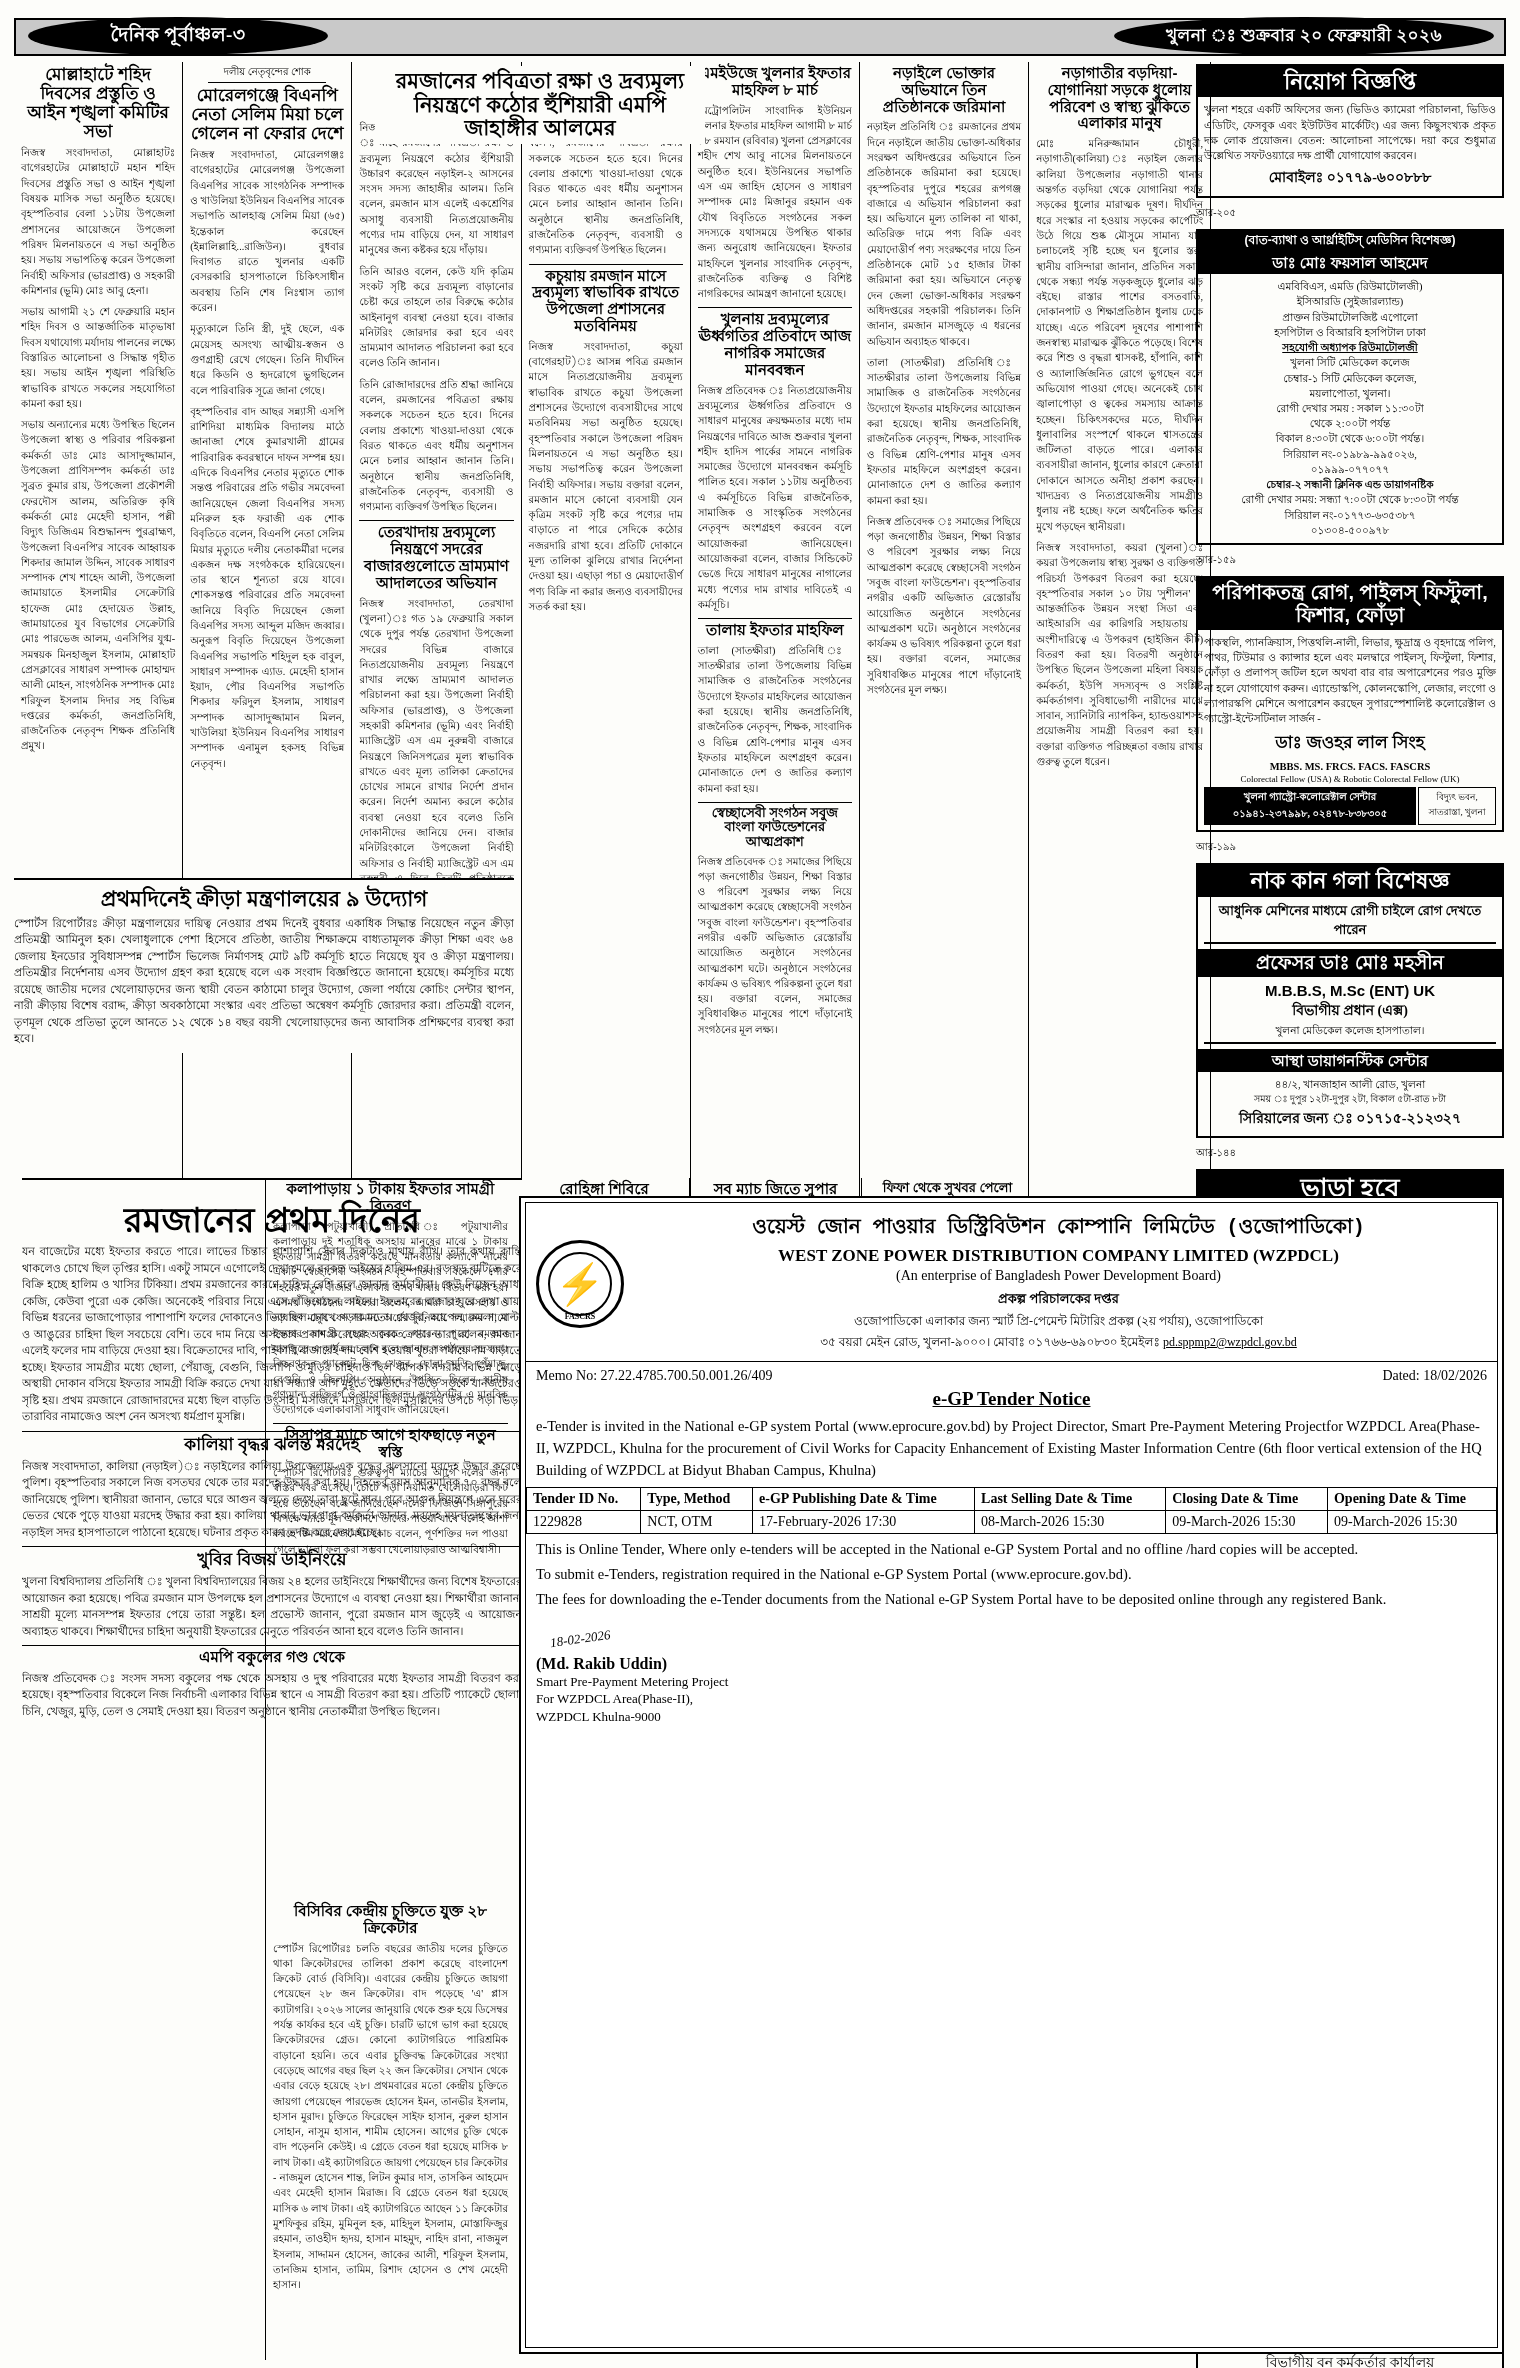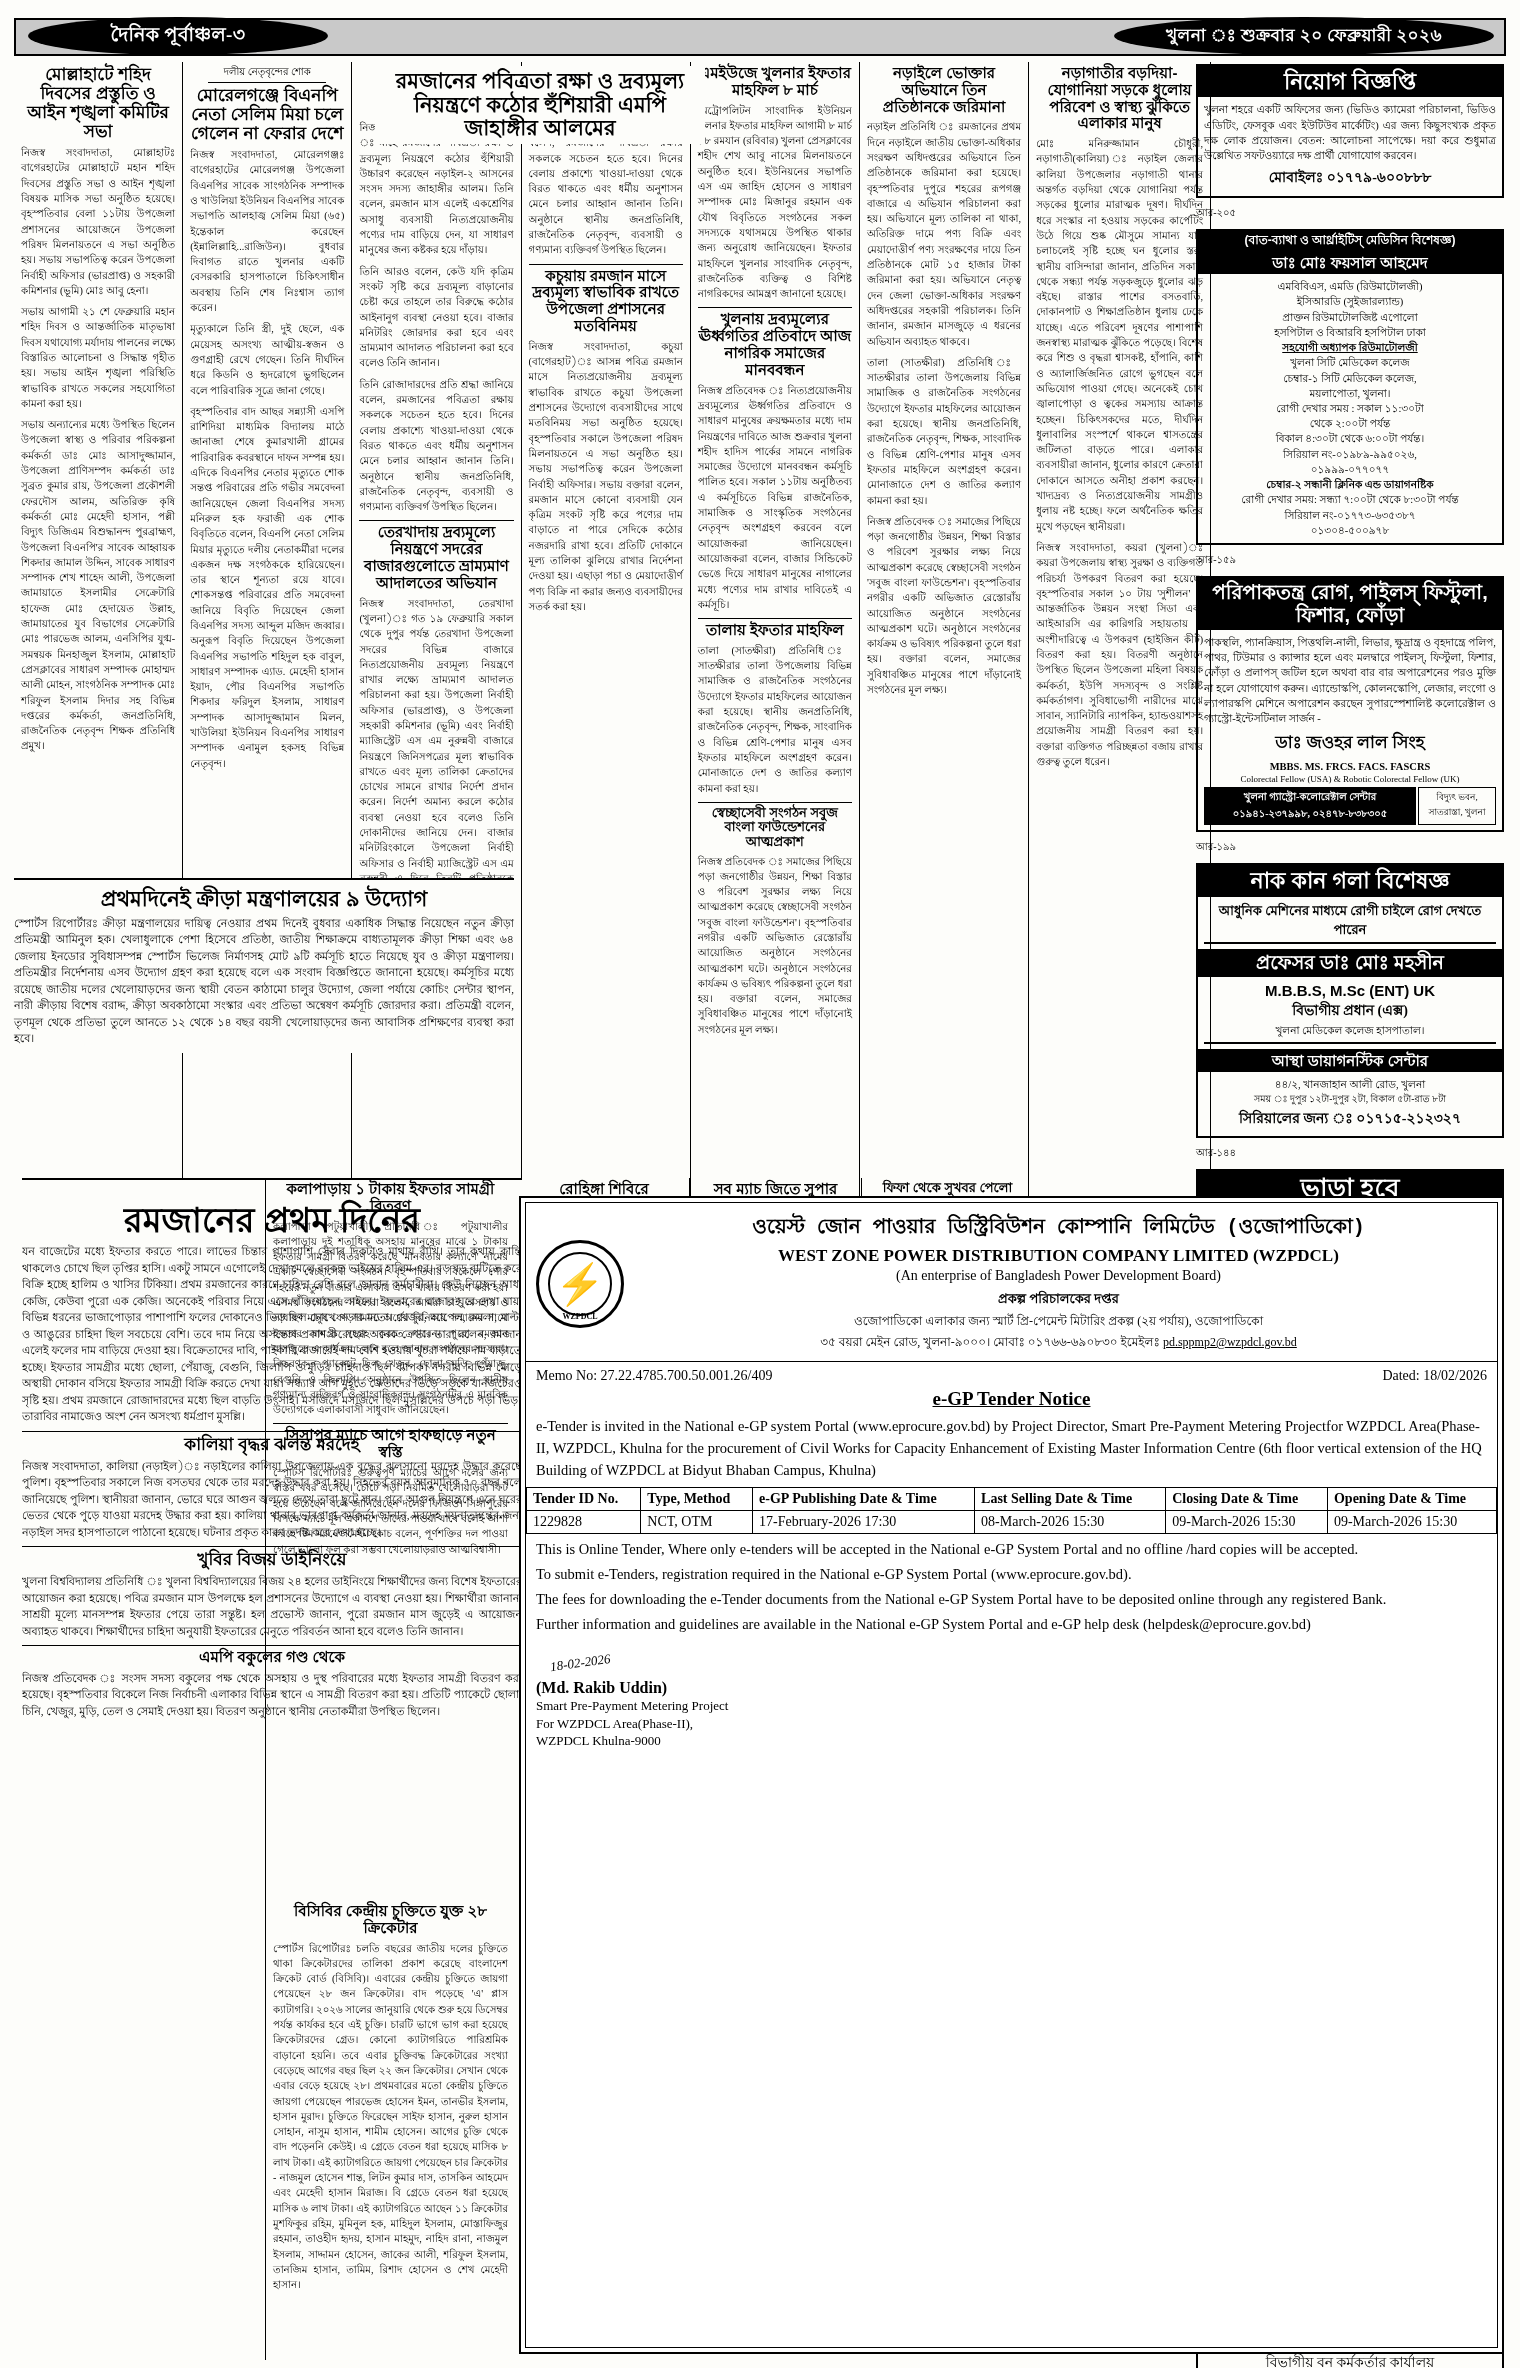--- a/index.html
+++ b/index.html
@@ -369,21 +369,21 @@
   </div>
 
   <div id="tender">
     <div class="tend-inner">
 
       <div class="t-head">
         <div class="t-logo">
           <div class="ring"></div>
             <div class="ring2"></div>
           <div class="bolt">⚡</div>
-          <div class="lbl">WZPDCL</div>
+          <div class="lbl">FASCRS</div>
         </div>
         <div class="t-titles">
           <div class="t-bn">ওয়েস্ট জোন পাওয়ার ডিস্ট্রিবিউশন কোম্পানি লিমিটেড (ওজোপাডিকো)</div>
           <div class="t-en">WEST ZONE POWER DISTRIBUTION COMPANY LIMITED (WZPDCL)</div>
           <div class="t-en2">(An enterprise of Bangladesh Power Development Board)</div>
           <div class="t-bn2">প্রকল্প পরিচালকের দপ্তর</div>
           <div class="t-bn3">ওজোপাডিকো এলাকার জন্য স্মার্ট প্রি-পেমেন্ট মিটারিং প্রকল্প (২য় পর্যায়), ওজোপাডিকো</div>
           <div class="t-bn4">
             <span>৩৫ বয়রা মেইন রোড, খুলনা-৯০০০। মোবাঃ ০১৭৬৬-৬৯০৮৩০ ইমেইলঃ</span>
             <u>pd.sppmp2@wzpdcl.gov.bd</u>
@@ -421,21 +421,20 @@
           <td>09-March-2026 15:30</td>
           <td>09-March-2026 15:30</td>
         </tr>
           </tbody>
       </table>
 
       <div class="t-list">
         <p>This is Online Tender, Where only e-tenders will be accepted in the National e-GP System Portal and no offline /hard copies will be accepted.</p>
         <p>To submit e-Tenders, registration required in the National e-GP System Portal (www.eprocure.gov.bd).</p>
         <p>The fees for downloading the e-Tender documents from the National e-GP System Portal have to be deposited online through any registered Bank.</p>
-        <p>Further information and guidelines are available in the National e-GP System Portal and e-GP help desk (helpdesk@eprocure.gov.bd)</p>
       </div>
 
       <div class="t-sign">
         <div class="t-scribble">18-02-2026</div>
         <div class="t-name">(Md. Rakib Uddin)</div>
         <div class="t-role">Smart Pre-Payment Metering Project</div>
         <div class="t-role">For WZPDCL Area(Phase-II),</div>
         <div class="t-role">WZPDCL Khulna-9000</div>
       </div>
 

